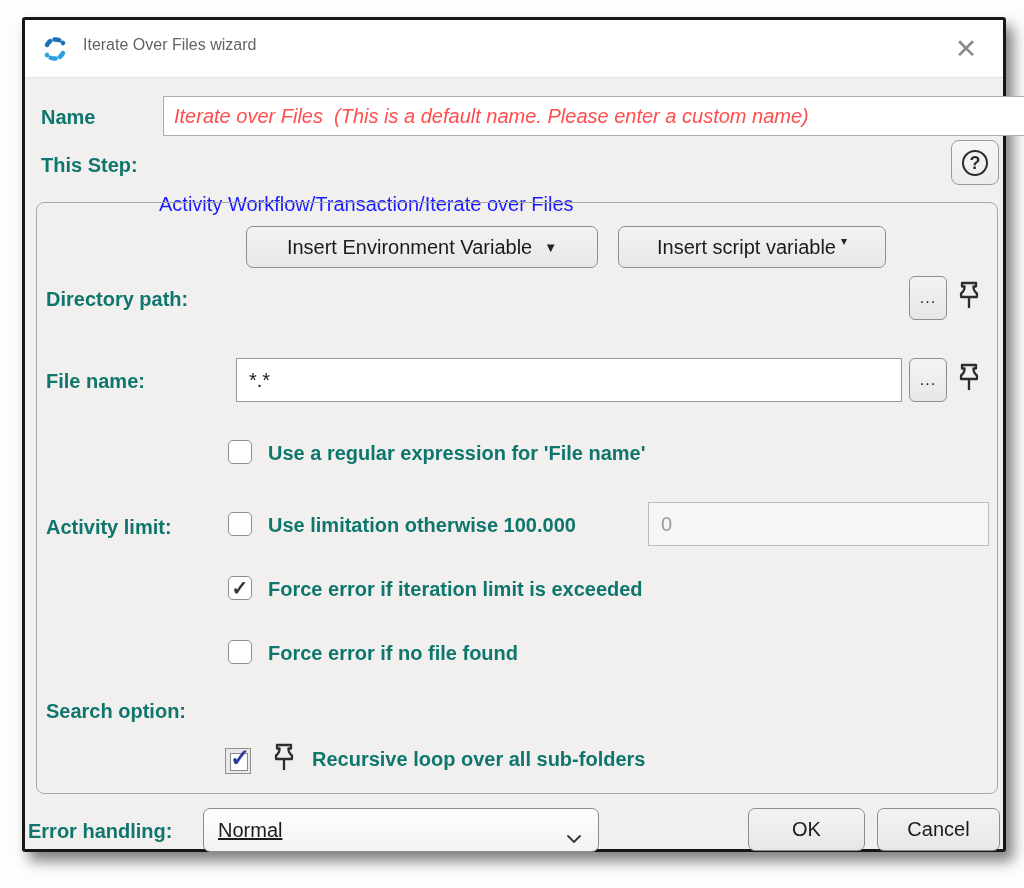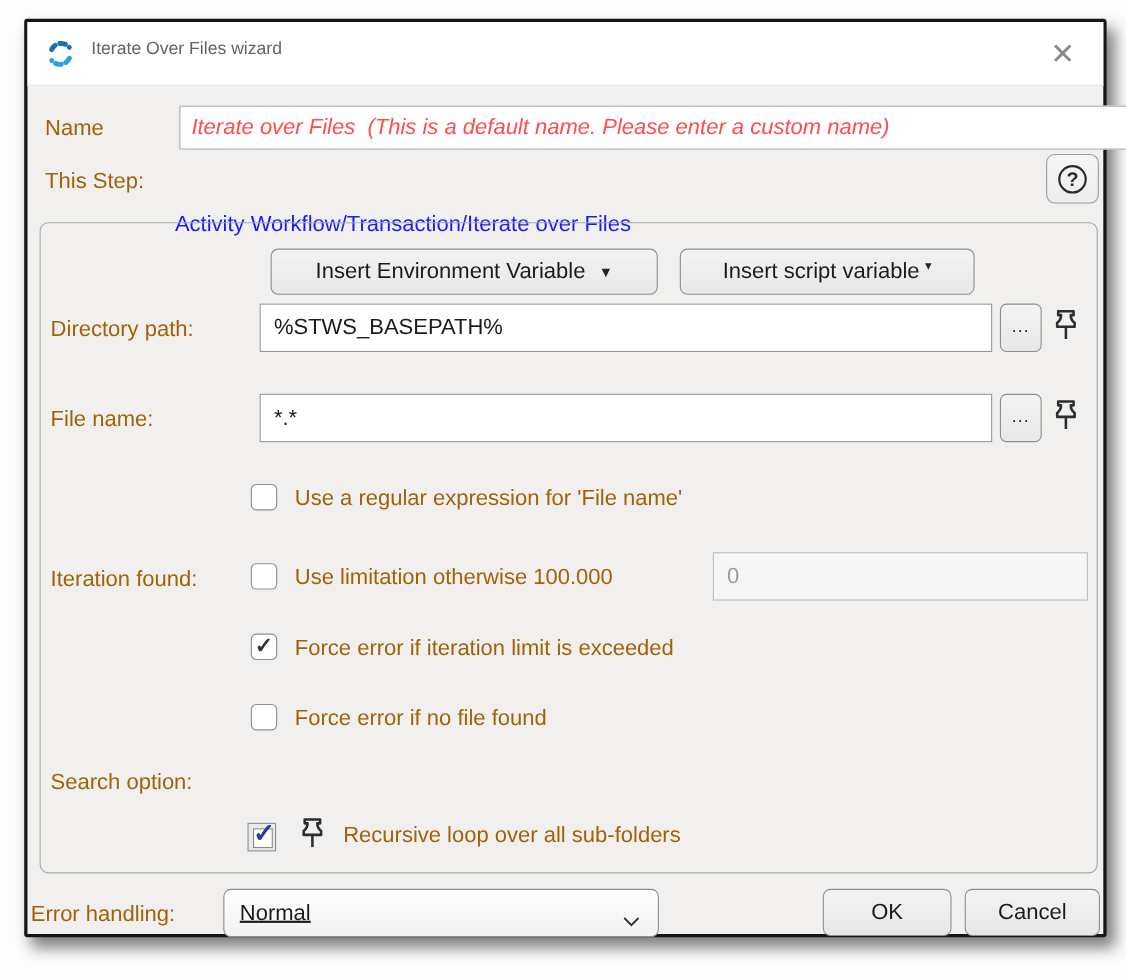--- a/index.html
+++ b/index.html
@@ -12,21 +12,21 @@
     box-shadow:7px 9px 14px rgba(0,0,0,0.5);
   }
 
   
   .titlebar { position:absolute; left:0; top:0; width:100%; height:58px; background:#ffffff; border-bottom:1px solid #e2e2e2; }
   .title-icon { position:absolute; left:16px; top:15px; width:28px; height:28px; }
   .title-text { position:absolute; left:58px; top:16px; font-size:16px; color:#636363; }
   .close-btn { position:absolute; right:18px; top:10px; width:38px; height:38px; font-size:27px; color:#8a8a8a; text-align:center; line-height:38px; cursor:pointer; font-weight:300; }
 
   
-  .label { font-size:20px; color:#a16207; }
+  .label { font-size:20px; color:#0f766e;font-weight:bold; }
   #name-label { position:absolute; left:16px; top:86px; }
   #name-input {
     position:absolute; left:138px; top:76px; width:904px; height:40px;
     background:#ffffff; border:1px solid #ababab; font-size:20px;
     font-style:italic; color:#ff4d4d; padding:0 10px; font-family:"Liberation Sans", sans-serif;
   }
   #step-label { position:absolute; left:16px; top:134px; }
   #step-link { position:absolute; left:134px; top:134px; font-size:20px; color:#1a1aff; cursor:pointer;margin-top:39px; }
   #help-btn {
     position:absolute; left:926px; top:120px; width:48px; height:45px;
@@ -142,21 +142,20 @@
     <div class="btn" id="script-btn">
       <span>Insert script variable</span>
       <span class="dd-arrow-sm">▾</span>
     </div>
     <div class="btn" id="env-btn">
       <span>Insert Environment Variable</span>
       <span class="dd-arrow">▼</span>
     </div>
 
     <span class="label" id="dir-label">Directory path:</span>
-    <input class="text-input" id="dir-input" value="%STWS_BASEPATH%" style="">
     <button class="btn" id="dir-browse">...</button>
     <span id="dir-pin">
       <svg class="pin-svg" width="28" height="34" viewBox="0 0 24 29">
         <path d="M6 2.5 H18 V5.5 H15.8 C15.8 8.5 16.8 10 18.8 11.5 V14.5 H5.2 V11.5 C7.2 10 8.2 8.5 8.2 5.5 H6 Z" fill="none" stroke="#2d2d2d" stroke-width="2" stroke-linejoin="round"></path>
         <path d="M12 14.5 V24" stroke="#2d2d2d" stroke-width="2"></path>
       </svg>
     </span>
 
     <span class="label" id="file-label">File name:</span>
     <input class="text-input" id="file-input" value="*.*" style="">
@@ -166,21 +165,21 @@
         <path d="M6 2.5 H18 V5.5 H15.8 C15.8 8.5 16.8 10 18.8 11.5 V14.5 H5.2 V11.5 C7.2 10 8.2 8.5 8.2 5.5 H6 Z" fill="none" stroke="#2d2d2d" stroke-width="2" stroke-linejoin="round"></path>
         <path d="M12 14.5 V24" stroke="#2d2d2d" stroke-width="2"></path>
       </svg>
     </span>
 
     <span class="checkbox" id="regex-cb">
       
     </span>
     <span class="label" id="regex-label">Use a regular expression for 'File name'</span>
 
-    <span class="label" id="iter-label">Iteration found:</span>
+    <span class="label" id="iter-label">Activity limit:</span>
     <span class="checkbox" id="iter-cb">
       
     </span>
     <span class="label" id="iter-cb-label">Use limitation otherwise 100.000</span>
     <input class="text-input" id="iter-value" disabled="" value="0" style="">
 
     <span class="checkbox checked" id="felimit-cb">
       <span class="checkmark">✓</span>
     </span>
     <span class="label" id="felimit-label">Force error if iteration limit is exceeded</span>

